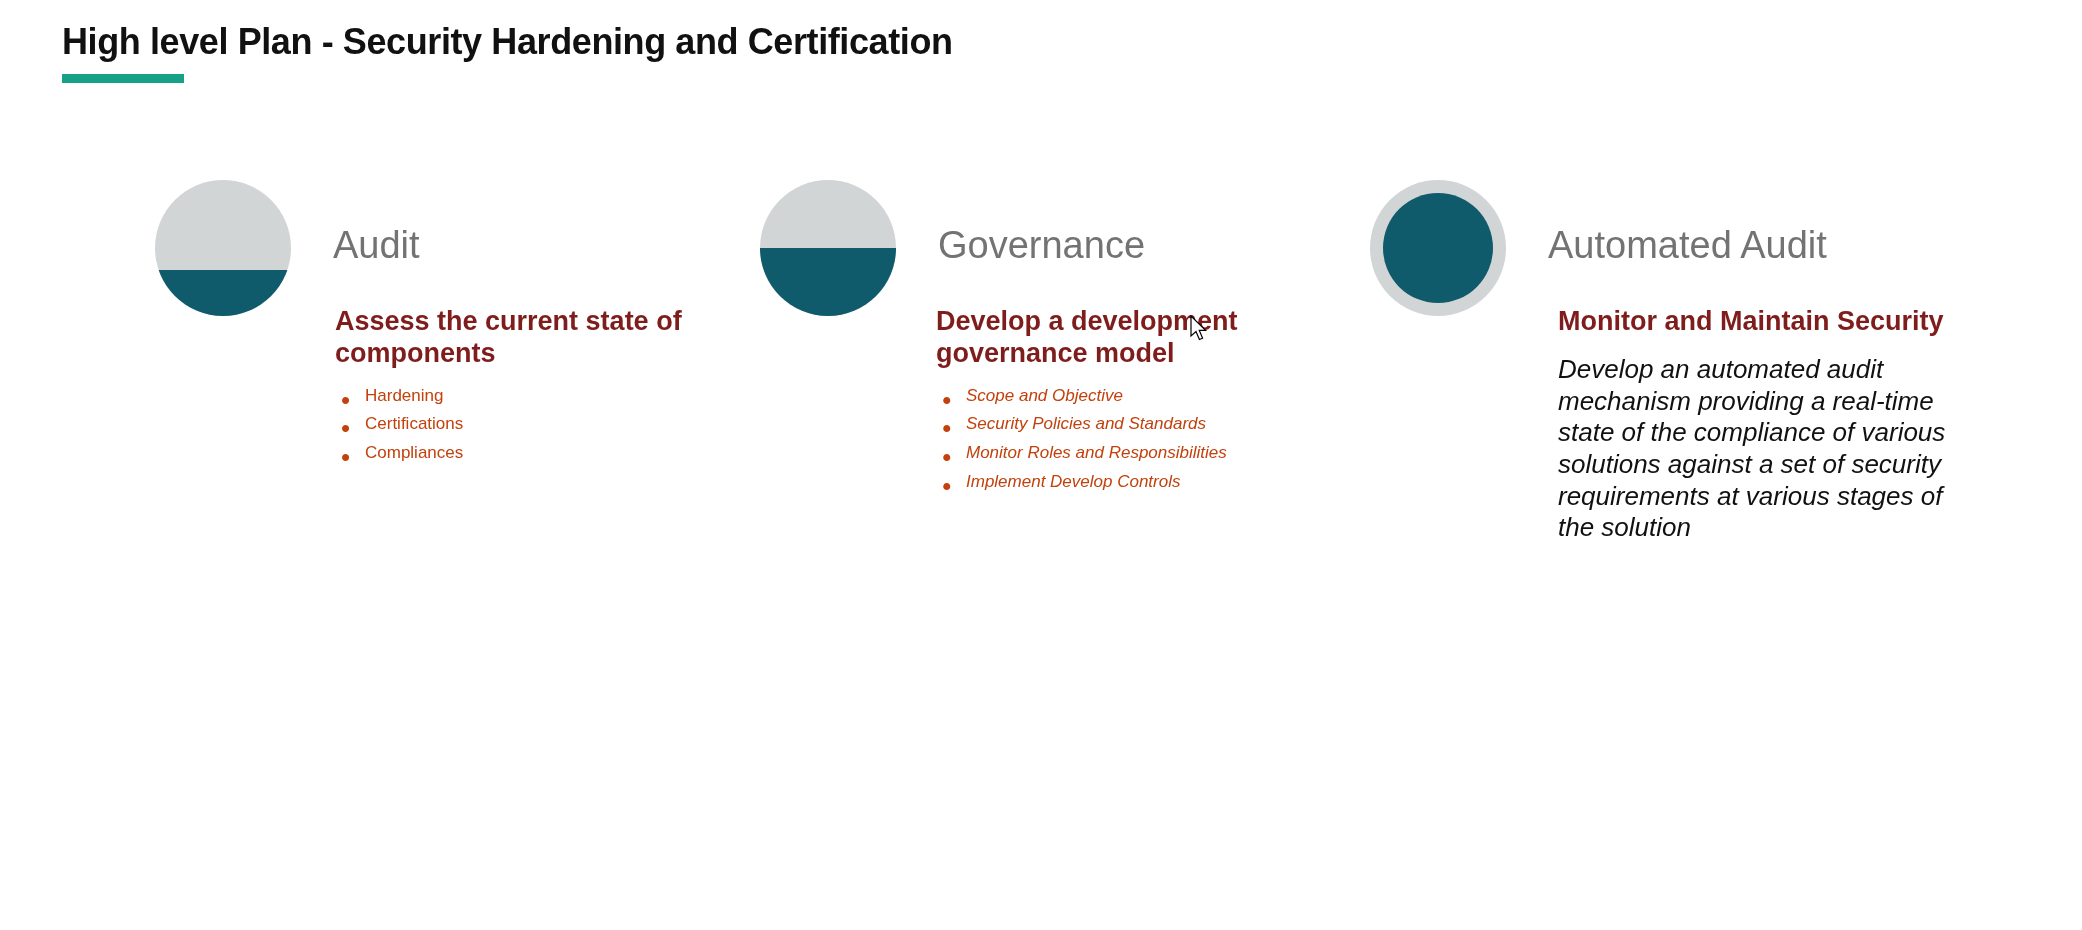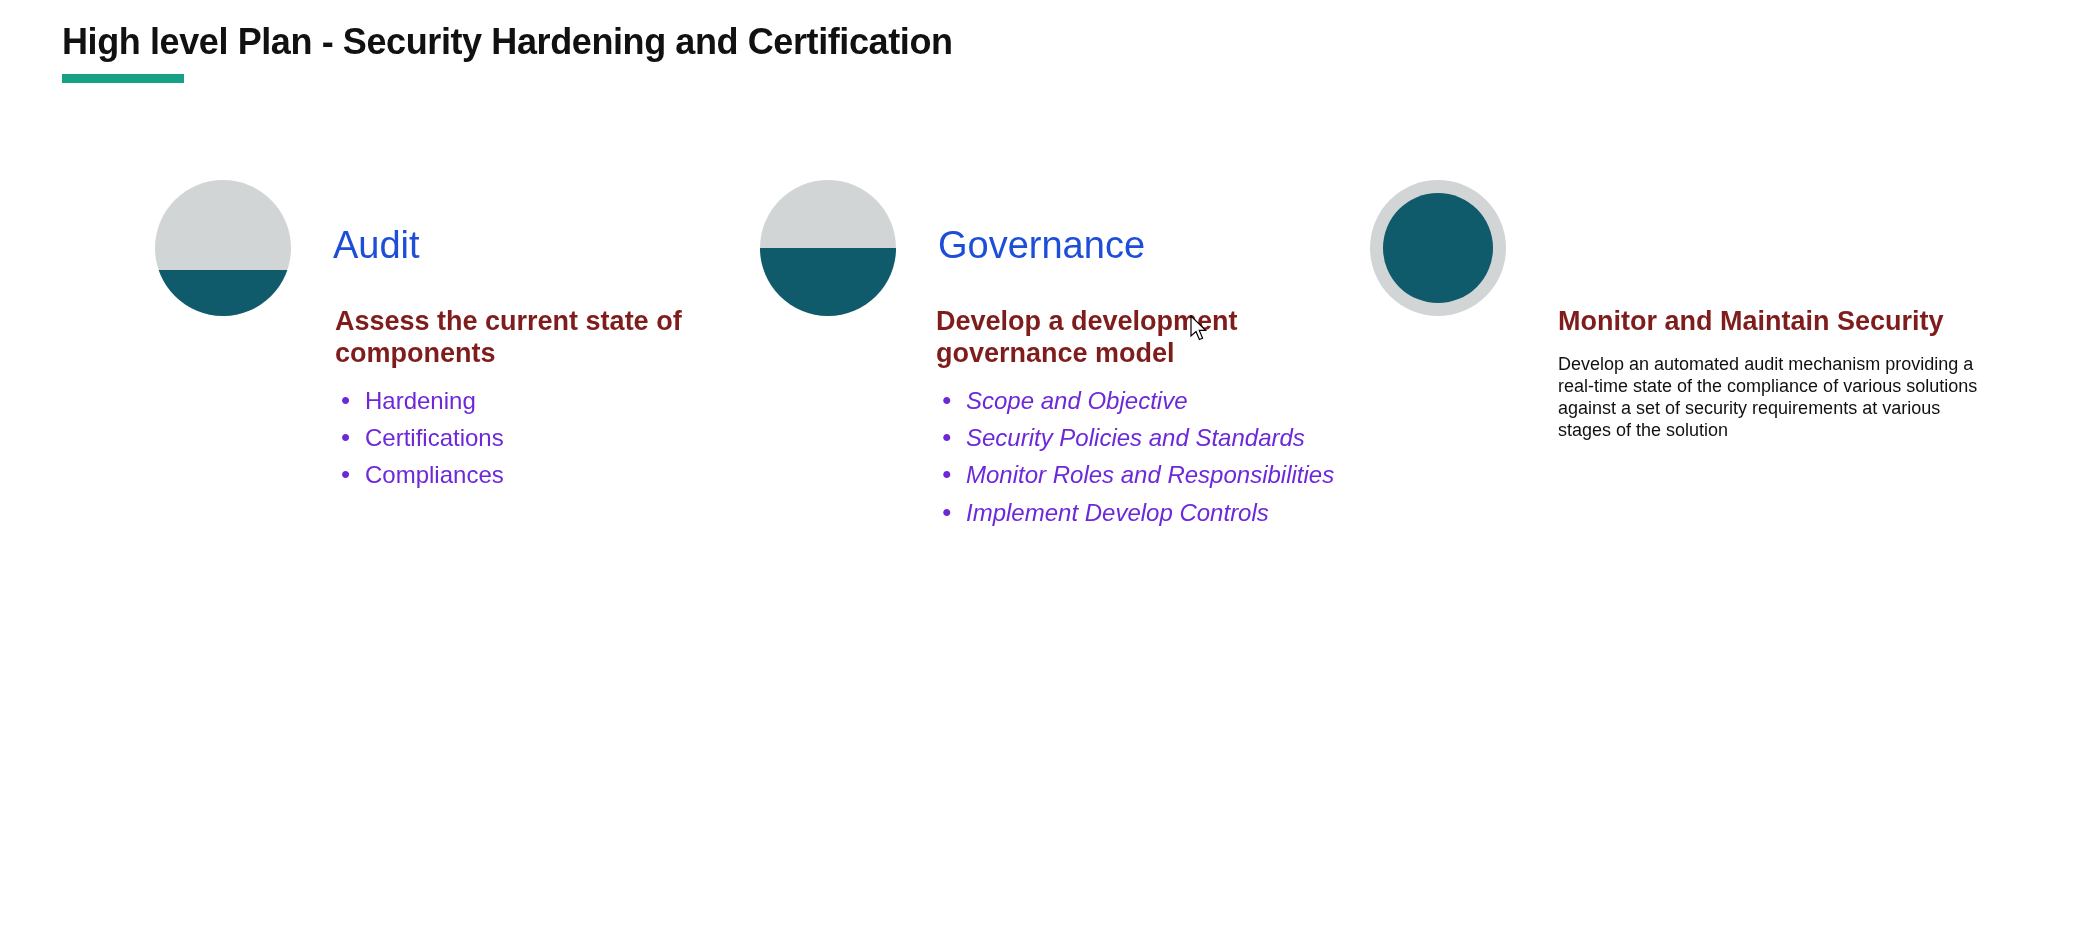--- a/index.html
+++ b/index.html
@@ -102,21 +102,21 @@
     height: 110px;
     border-radius: 50%;
     background: #0f5a6b;
   }
 
   .col-heading {
     position: absolute;
     top: 44px;
     font-size: 38px;
     font-weight: normal;
-    color: #1d4ed8;
+    color: #737373;
     white-space: nowrap;
   }
   .col-0 .col-heading { left: 178px; }
   .col-1 .col-heading { left: 178px; }
   .col-2 .col-heading { left: 178px; }
 
   .col-body {
     position: absolute;
     top: 126px;
   }
@@ -133,39 +133,40 @@
   }
 
   ul.bullets {
     list-style: none;
     margin: 0;
     padding: 0;
   }
   ul.bullets li {
     position: relative;
     padding-left: 30px;
-    font-size: 24px;
+    font-size: 17px;
     line-height: 1.22;
     margin-bottom: 8px;
-    color: #6d28d9;
+    color: #c2410c;
   }
   ul.bullets li::before {
     content: "\2022";
     position: absolute;
     left: 6px;
     top: -1px;
     font-size: 26px;
     line-height: 1.22;
   }
   ul.bullets.italic li {
     font-style: italic;
   }
 
   .para {
-    font-size: 18px;
+    font-size: 26px;
+    font-style: italic;
     line-height: 1.22;
     color: #111111;
     margin: 0;
   }
 
   
   .cursor {
     position: absolute;
     left: 1190px;
     top: 315px;
@@ -224,20 +225,21 @@
         </ul>
       </div>
     </div>
 
     <div class="column col-2">
       <div class="head-row">
         <div class="icon-wrap">
           <div class="icon-circle"></div>
           <div class="icon-full"></div>
         </div>
+        <div class="col-heading">Automated Audit</div>
       </div>
       <div class="col-body">
         <p class="col-subhead">Monitor and Maintain Security</p>
         <p class="para">Develop an automated audit mechanism providing a real-time state of the compliance of various solutions against a set of security requirements at various stages of the solution</p>
       </div>
     </div>
 
   </div>
 
   <svg class="cursor" viewBox="0 0 20 28">

